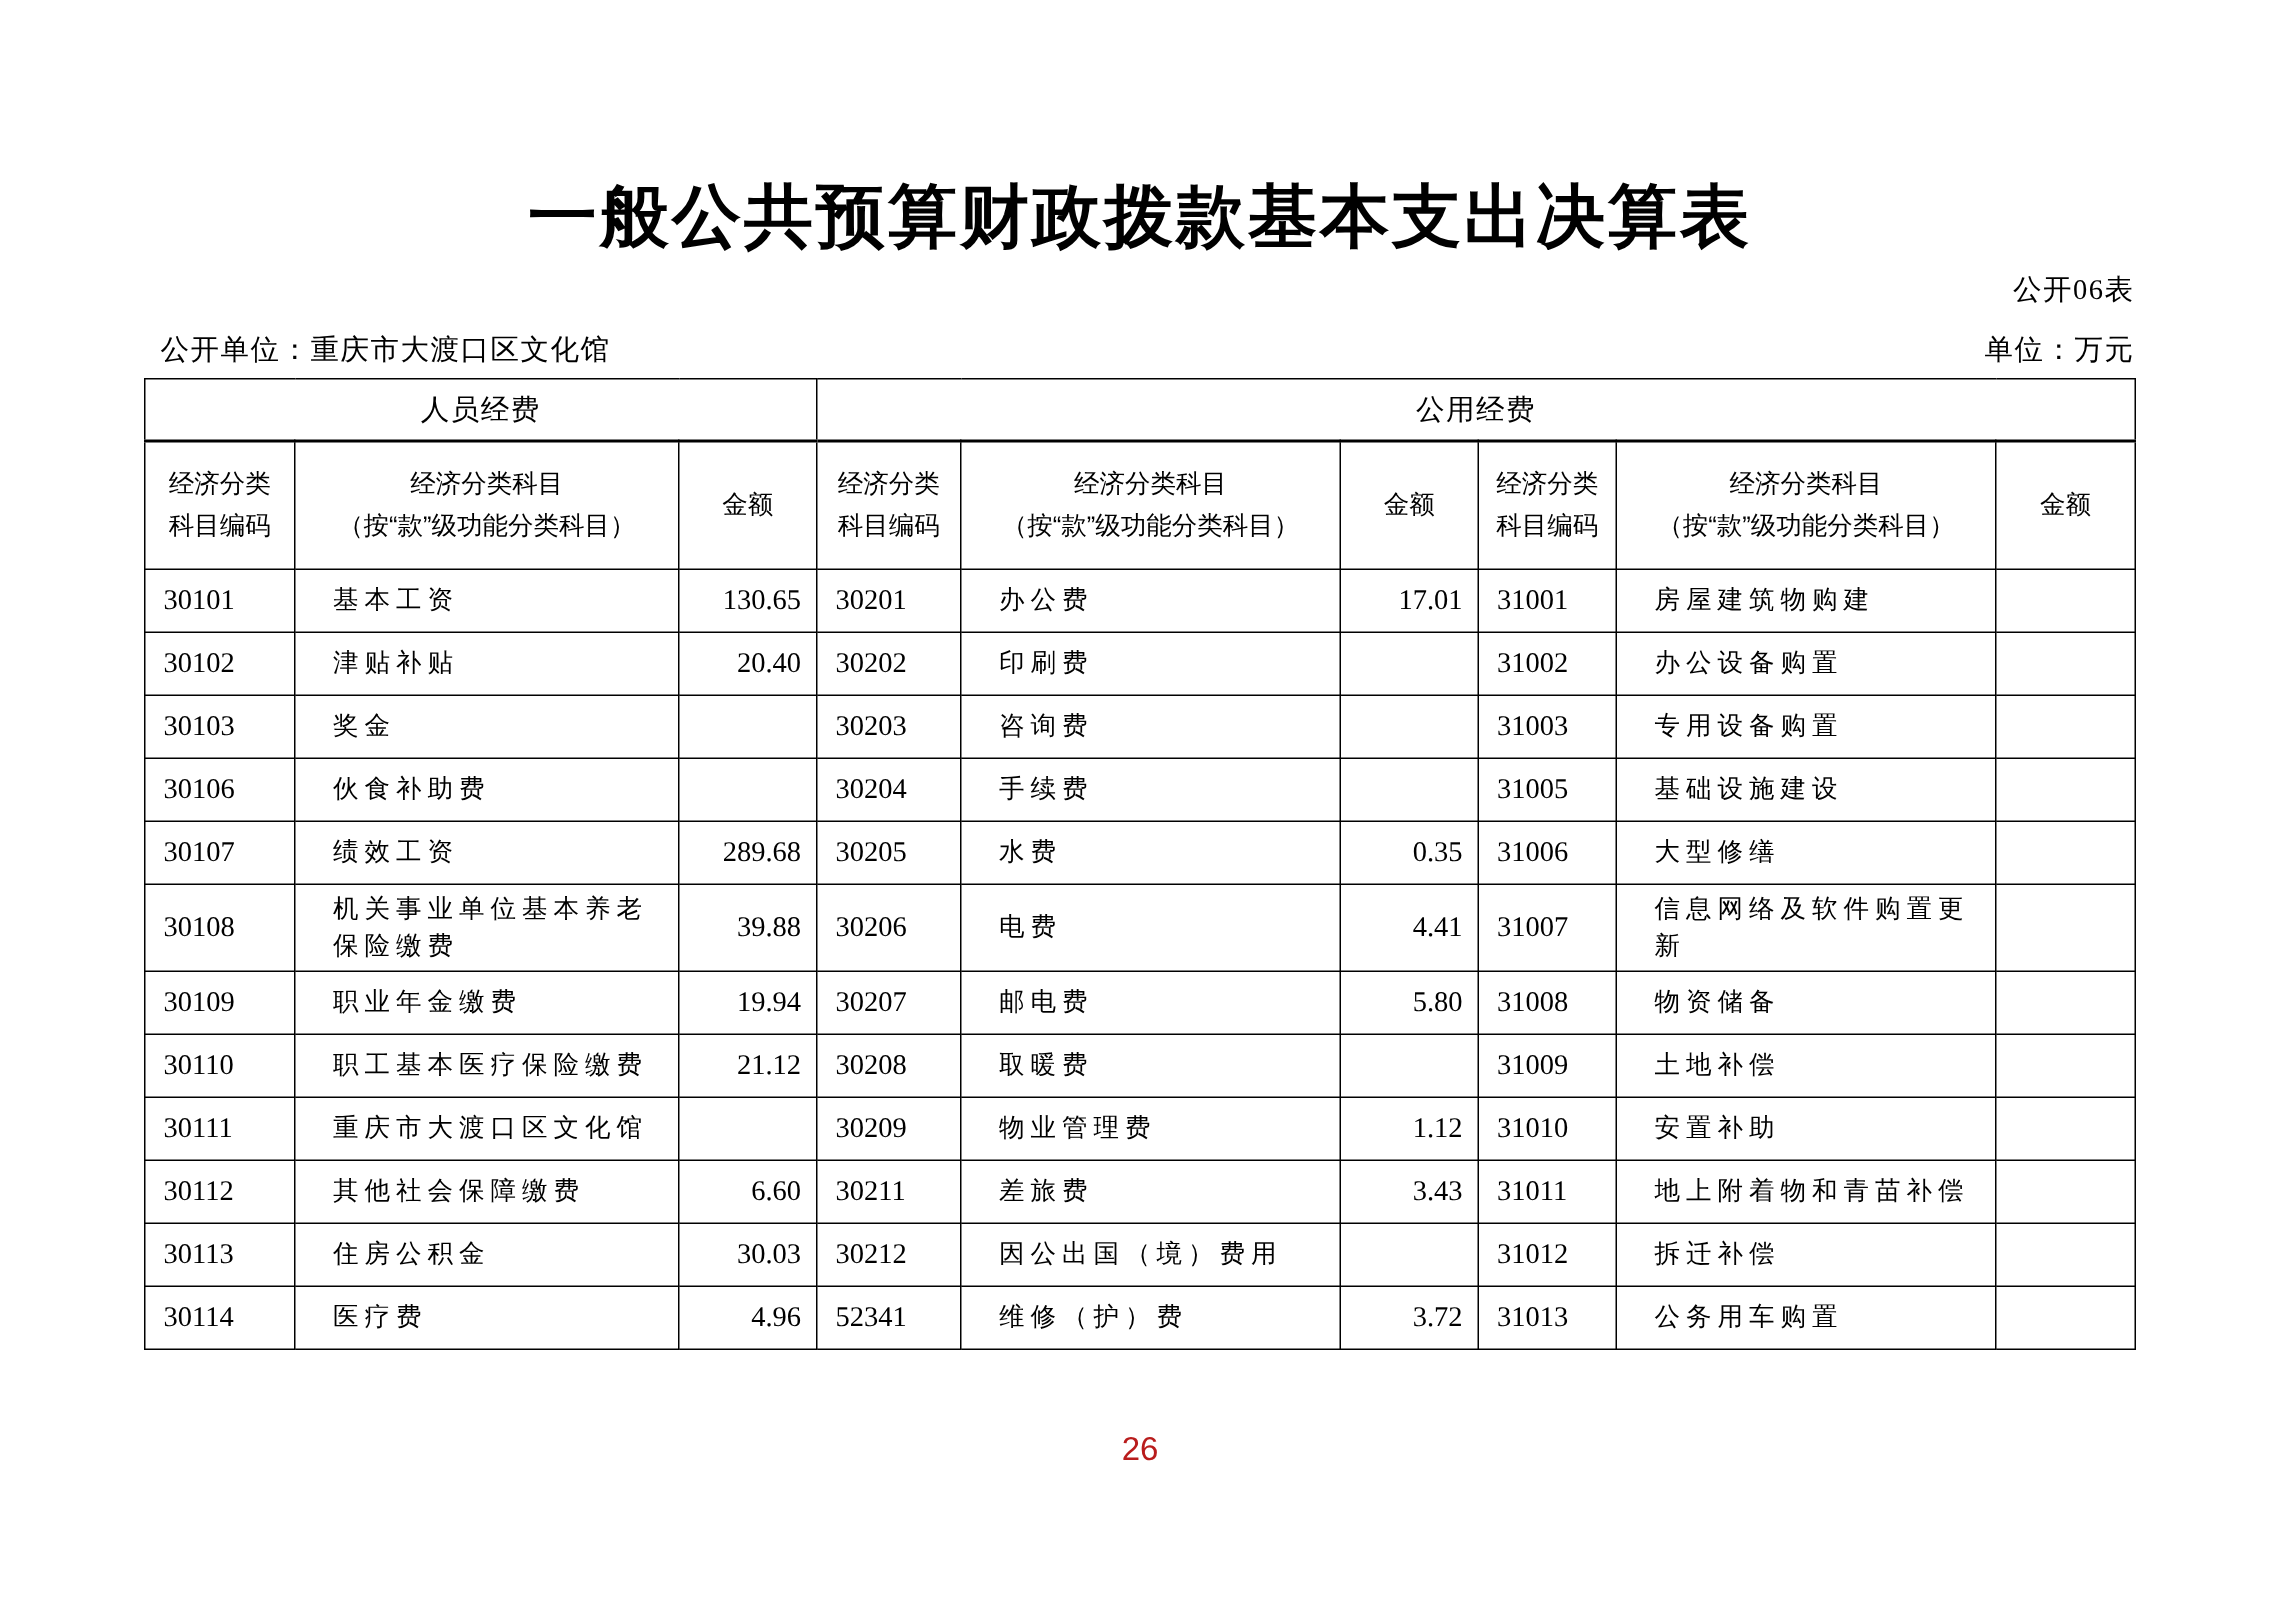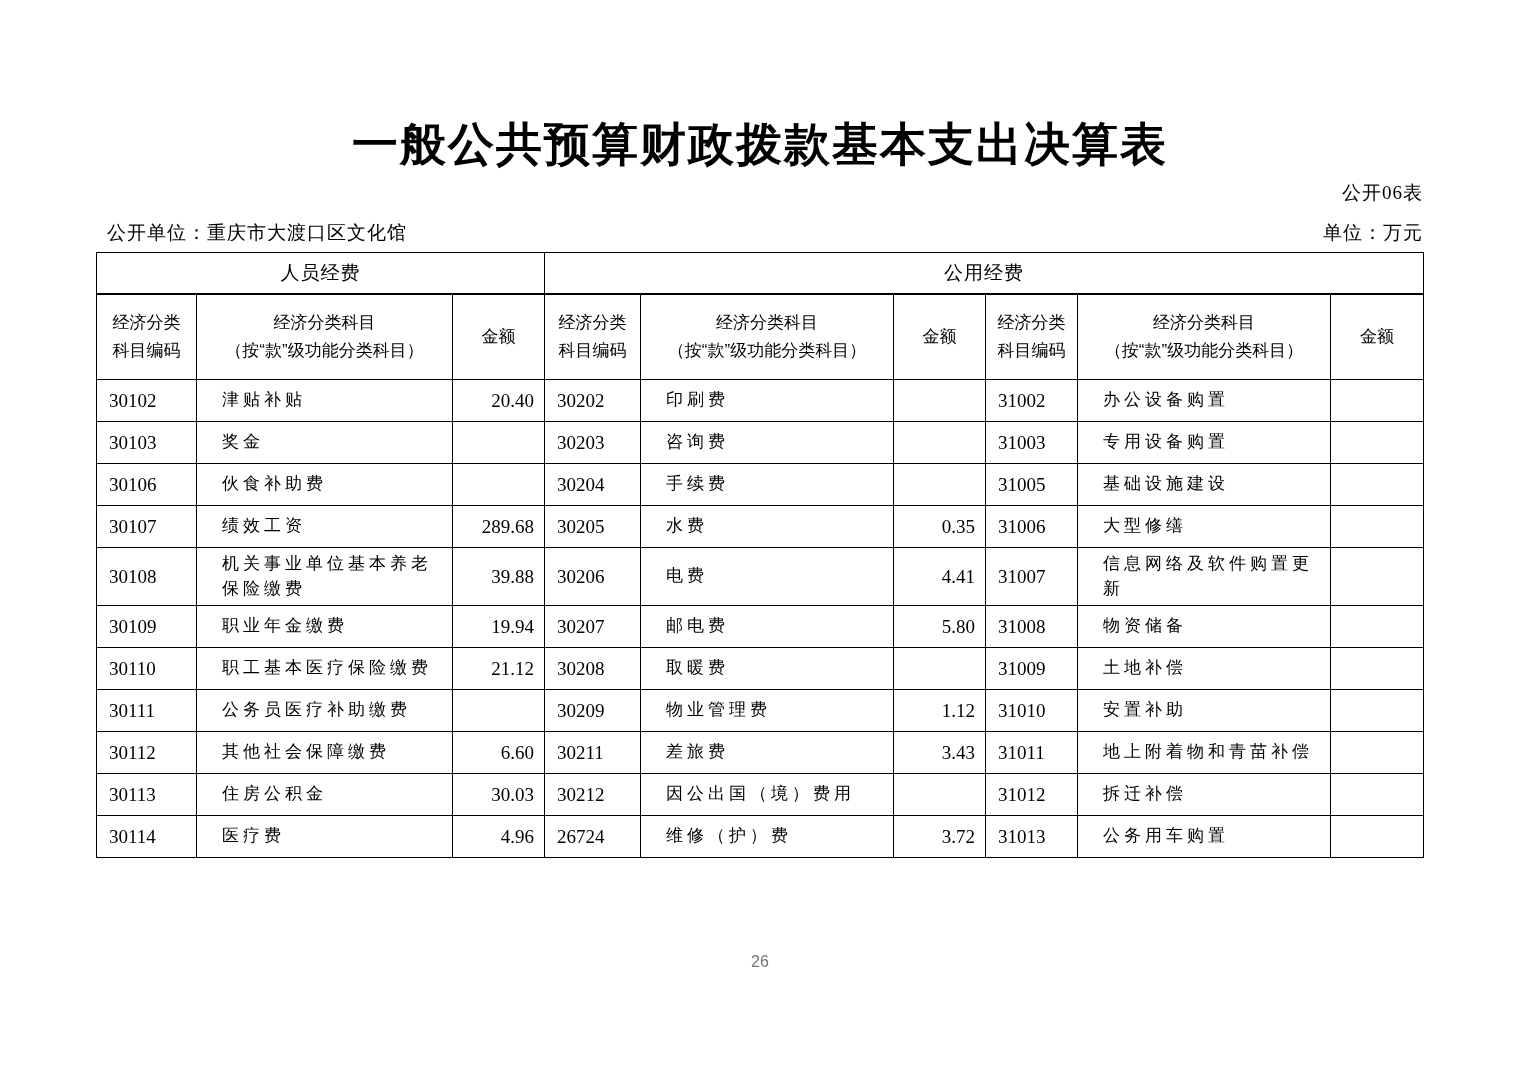--- a/index.html
+++ b/index.html
@@ -62,21 +62,21 @@
   td.subject { font-size:17px; text-align:left; }
   td.subject.item { padding-left:25px; letter-spacing:4px; line-height:1.45; }
   td.subject.section { padding-left:9px; font-size:18px; letter-spacing:1px; }
   td.amount { font-size:19px; text-align:right; padding-right:10px; }
   tbody tr.section-row td { font-weight:bold; }
 
   .page-num {
     position:absolute; top:953px; left:0; width:100%;
     text-align:center;
     font-family:"Liberation Sans", sans-serif;
-    font-size:16px; color:#737373;
+    font-size:22px; color:#b91c1c;
   }
 </style>
 </head>
 <body>
 
 <div class="sheet">
 
   <h1 class="doc-title">一般公共预算财政拨款基本支出决算表</h1>
 
   <div class="form-no">公开06表</div>
@@ -113,20 +113,31 @@
         <th>金额</th>
         <th>经济分类
 科目编码</th>
         <th>经济分类科目
 （按“款”级功能分类科目）</th>
         <th>金额</th>
       </tr>
     </thead>
     <tbody>
         <tr>
+          <td class="code">30101</td>
+          <td class="subject item">基本工资</td>
+          <td class="amount">130.65</td>
+          <td class="code">30201</td>
+          <td class="subject item">办公费</td>
+          <td class="amount">17.01</td>
+          <td class="code">31001</td>
+          <td class="subject item">房屋建筑物购建</td>
+          <td class="amount"></td>
+        </tr>
+        <tr>
           <td class="code">30102</td>
           <td class="subject item">津贴补贴</td>
           <td class="amount">20.40</td>
           <td class="code">30202</td>
           <td class="subject item">印刷费</td>
           <td class="amount"></td>
           <td class="code">31002</td>
           <td class="subject item">办公设备购置</td>
           <td class="amount"></td>
         </tr>
@@ -191,21 +202,21 @@
           <td class="amount">21.12</td>
           <td class="code">30208</td>
           <td class="subject item">取暖费</td>
           <td class="amount"></td>
           <td class="code">31009</td>
           <td class="subject item">土地补偿</td>
           <td class="amount"></td>
         </tr>
         <tr>
           <td class="code">30111</td>
-          <td class="subject item">公务员医疗补助缴费</td>
+          <td class="subject item">重庆市大渡口区文化馆</td>
           <td class="amount"></td>
           <td class="code">30209</td>
           <td class="subject item">物业管理费</td>
           <td class="amount">1.12</td>
           <td class="code">31010</td>
           <td class="subject item">安置补助</td>
           <td class="amount"></td>
         </tr>
         <tr>
           <td class="code">30112</td>
@@ -226,21 +237,21 @@
           <td class="subject item">因公出国（境）费用</td>
           <td class="amount"></td>
           <td class="code">31012</td>
           <td class="subject item">拆迁补偿</td>
           <td class="amount"></td>
         </tr>
         <tr>
           <td class="code">30114</td>
           <td class="subject item">医疗费</td>
           <td class="amount">4.96</td>
-          <td class="code">26724</td>
+          <td class="code">52341</td>
           <td class="subject item">维修（护）费</td>
           <td class="amount">3.72</td>
           <td class="code">31013</td>
           <td class="subject item">公务用车购置</td>
           <td class="amount"></td>
         </tr>
       </tbody>
   </table>
 
   <div class="page-num">26</div>

